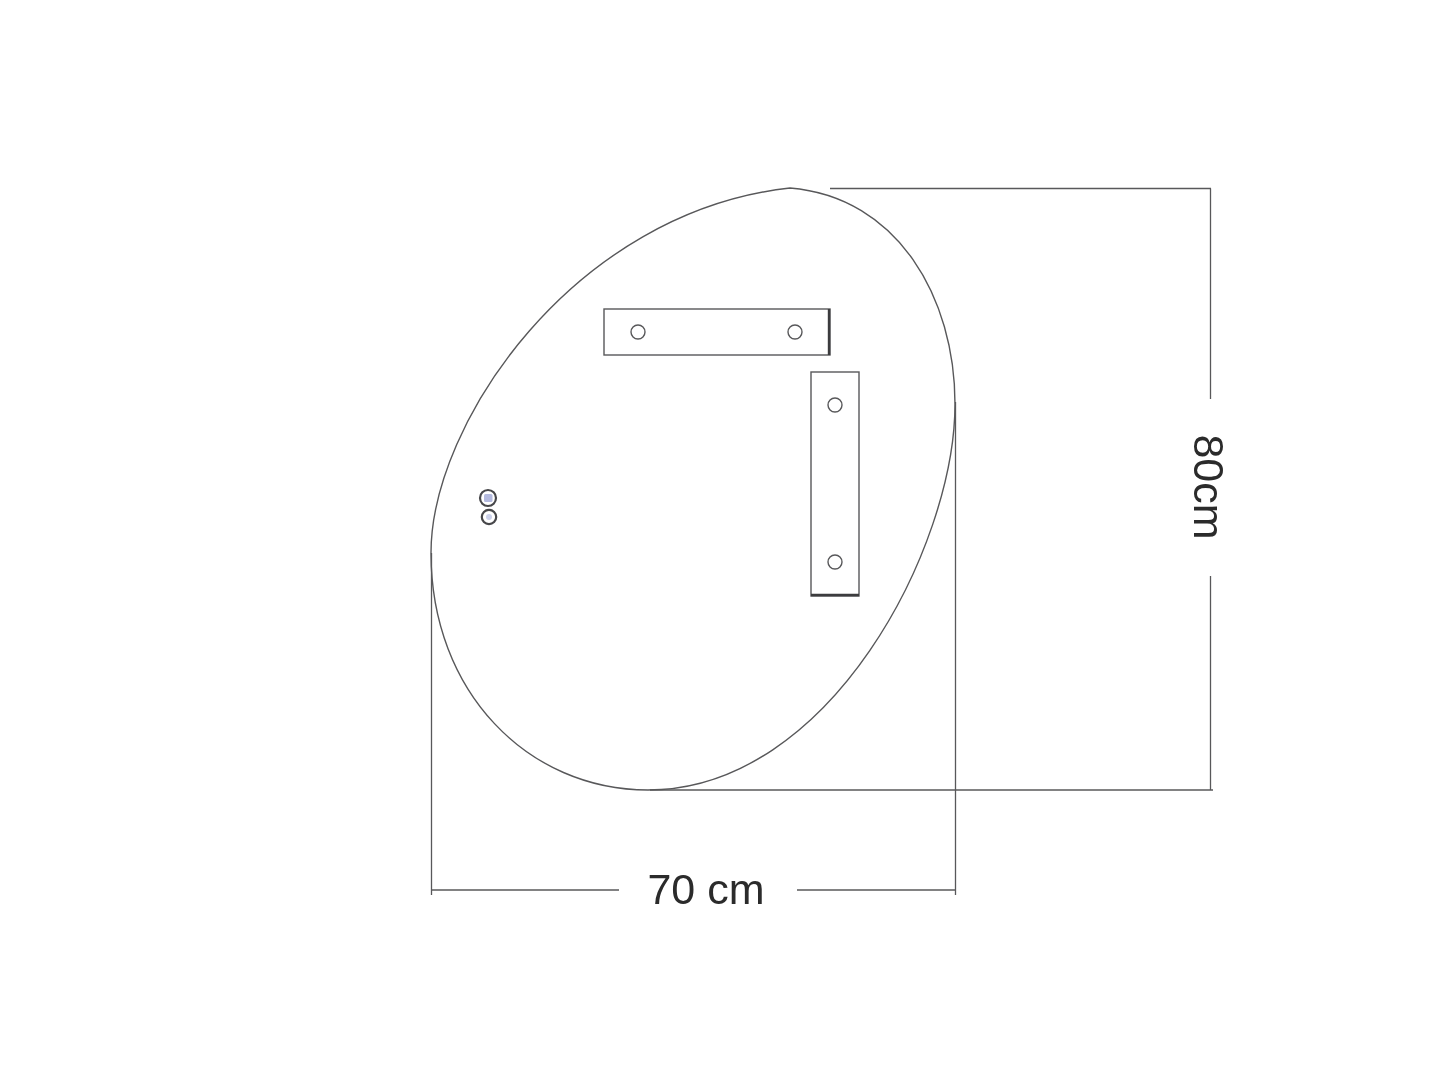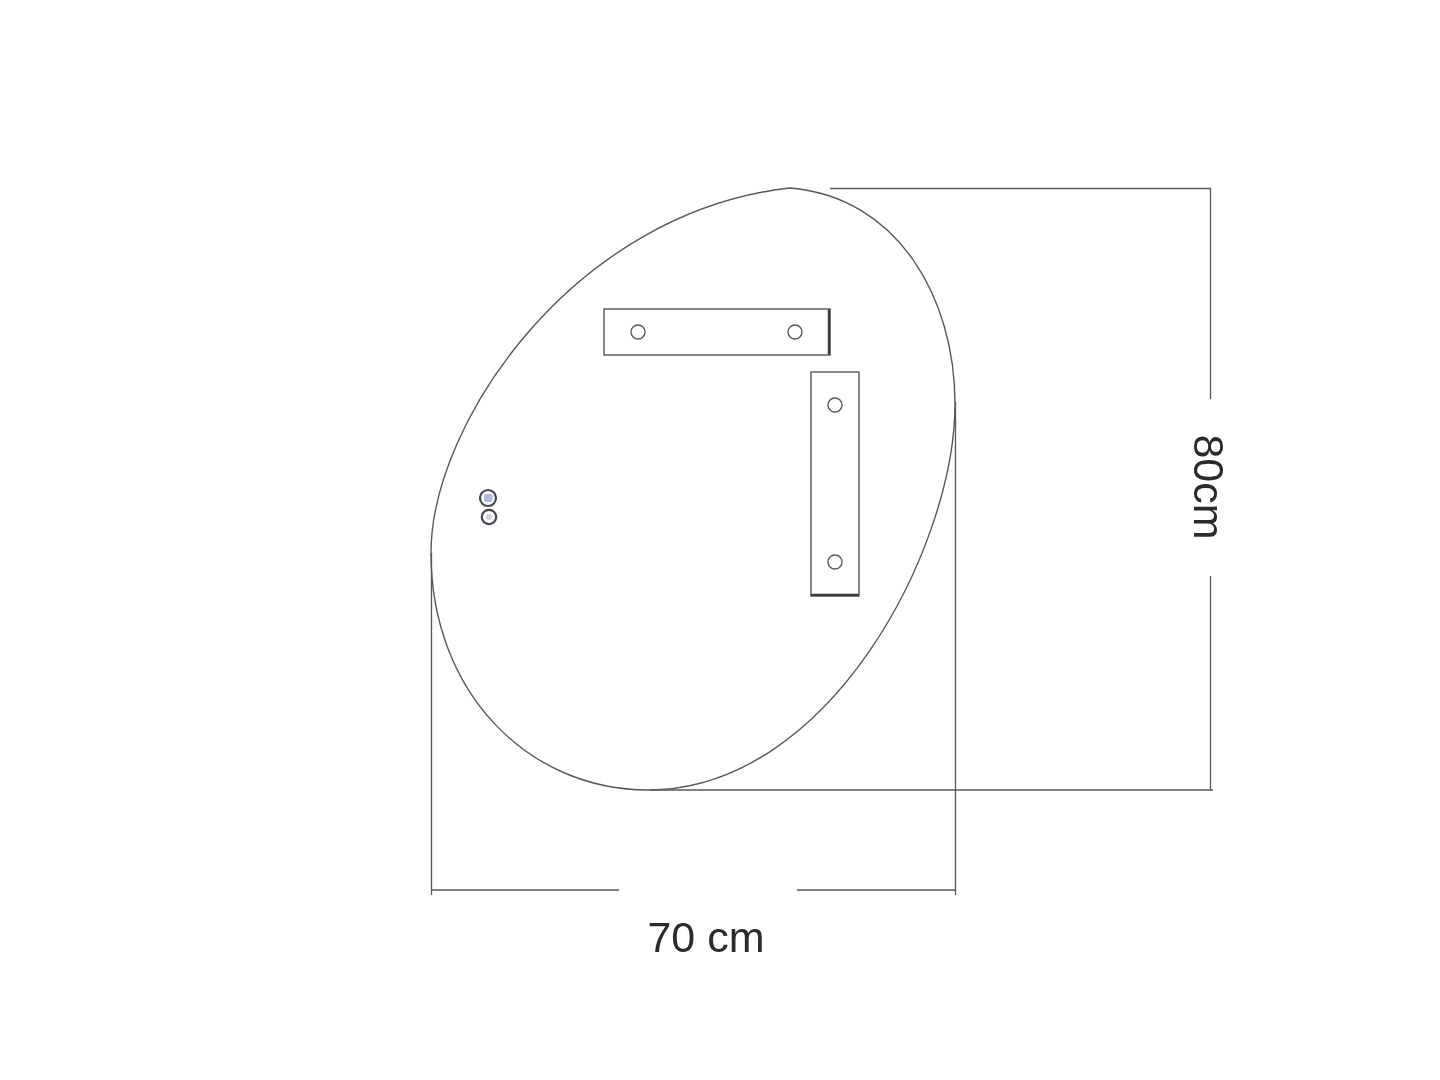--- a/index.html
+++ b/index.html
@@ -30,21 +30,20 @@
   }
   .dim-label.height {
     left: 1208px;
     top: 487px;
     transform: translate(-50%, -50%) rotate(90deg);
   }
   .dim-label.width {
     left: 706px;
     top: 889px;
     transform: translate(-50%, -50%);
-    margin-top: 48px;
   }
 </style>
 </head>
 <body>
 
 <div class="stage">
 
   <svg width="1440" height="1080" viewBox="0 0 1440 1080">
 
     <path d="M 790 188

